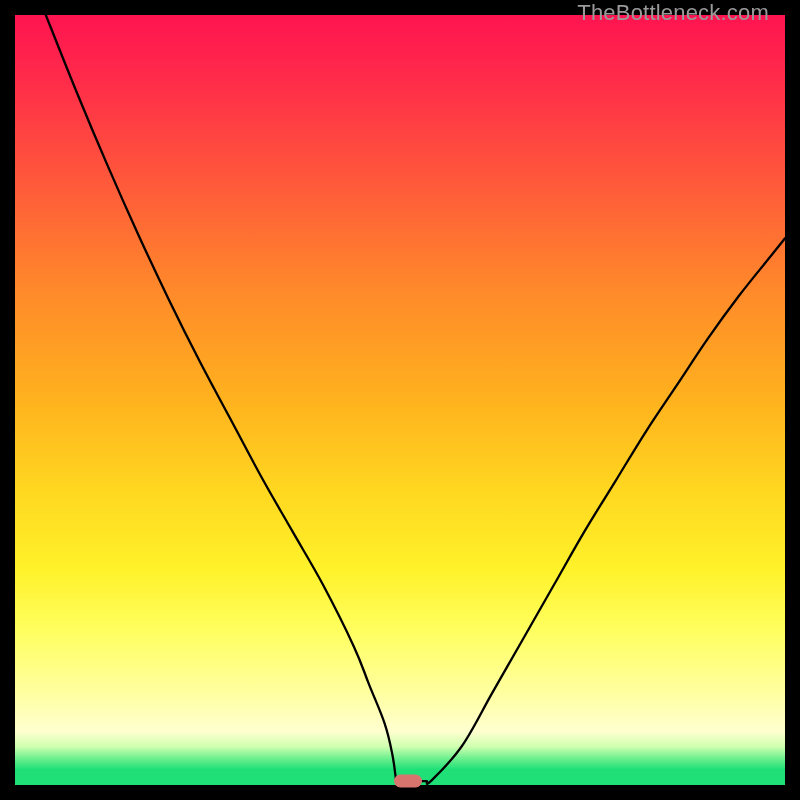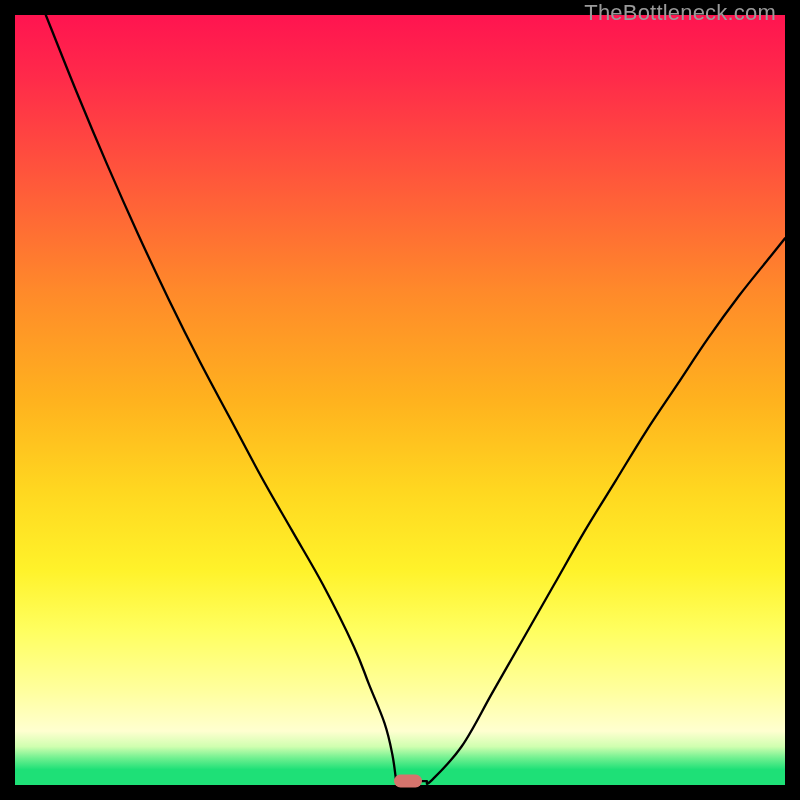--- a/index.html
+++ b/index.html
@@ -38,21 +38,21 @@
       #ffffd0 93%,
       #d0ffb0 95%,
       #70f090 96.5%,
       #1ee077 98%,
       #1ee077 100%
     );
   }
   .watermark {
     position: absolute;
     top: 0px;
-    right: 24px;
+    right: 31px;
     color: #9a9a9a;
     font-size: 22px;
     letter-spacing: 0.2px;
     user-select: none;
     z-index: 5;
   }
   svg.curve {
     position: absolute;
     left: 0; top: 0;
     width: 770px;

